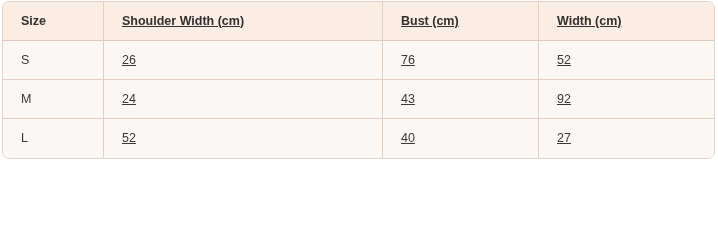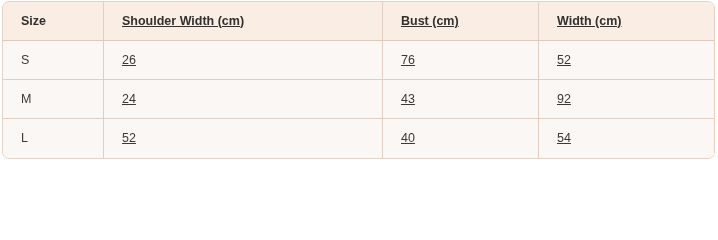--- a/index.html
+++ b/index.html
@@ -97,16 +97,16 @@
     <tr>
       <td>M</td>
       <td>24</td>
       <td>43</td>
       <td>92</td>
     </tr>
     <tr>
       <td>L</td>
       <td>52</td>
       <td>40</td>
-      <td>54</td>
+      <td>27</td>
     </tr>
   </tbody>
 </table>
 
 </body></html>

